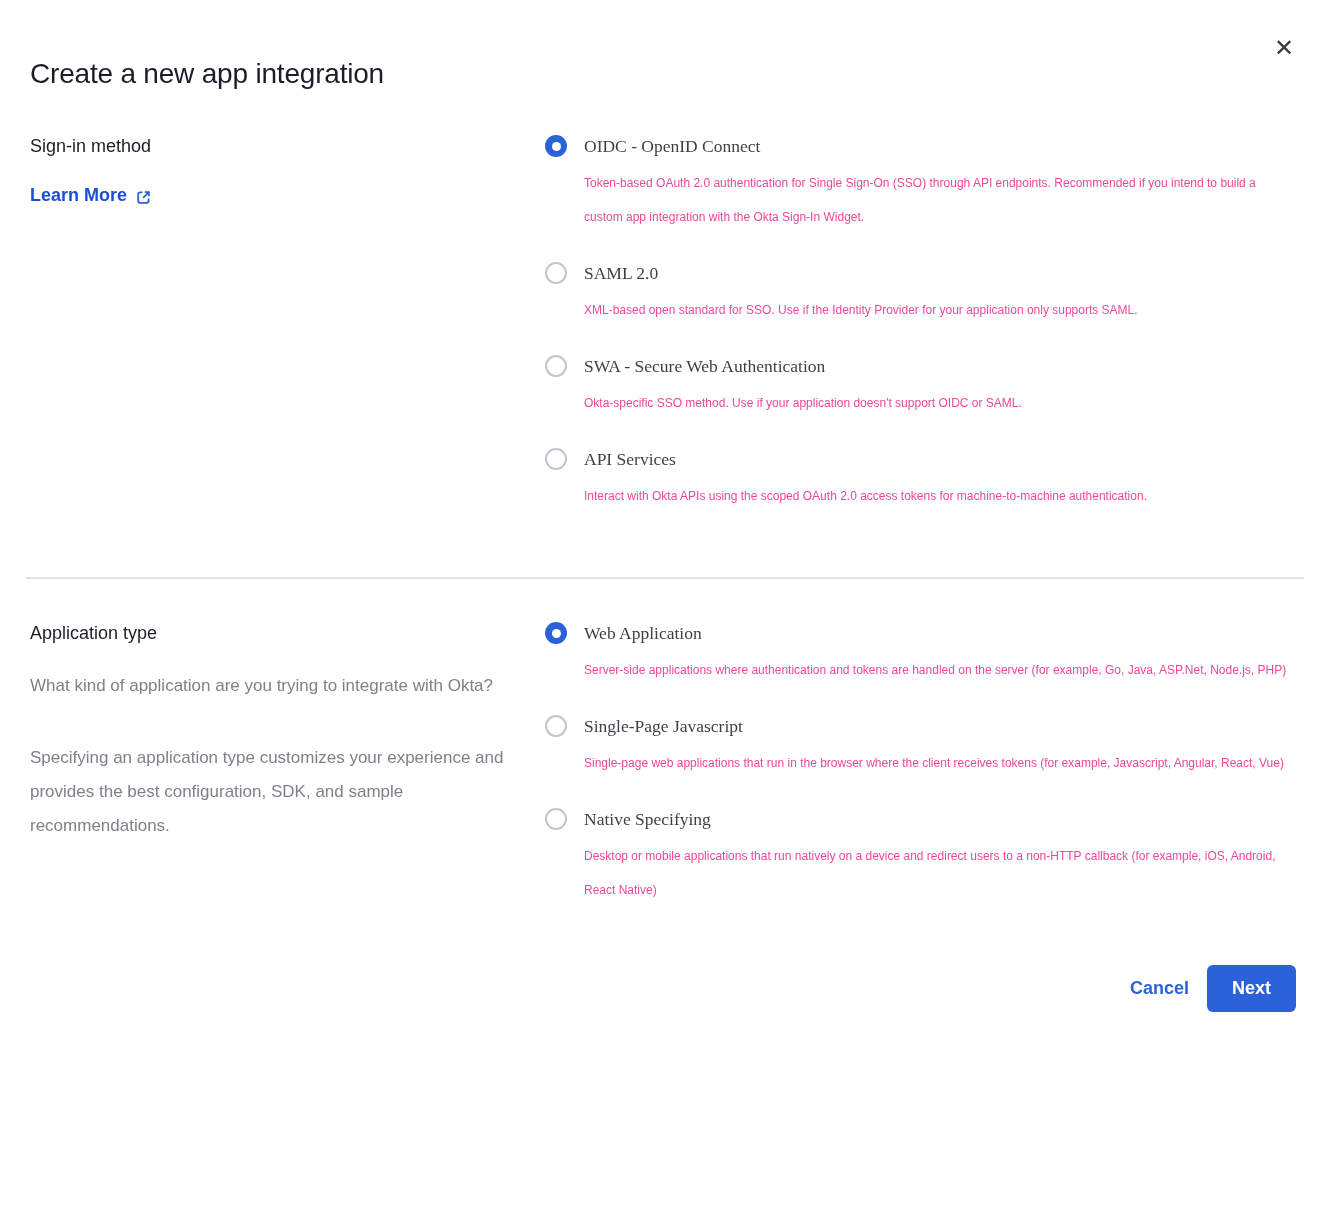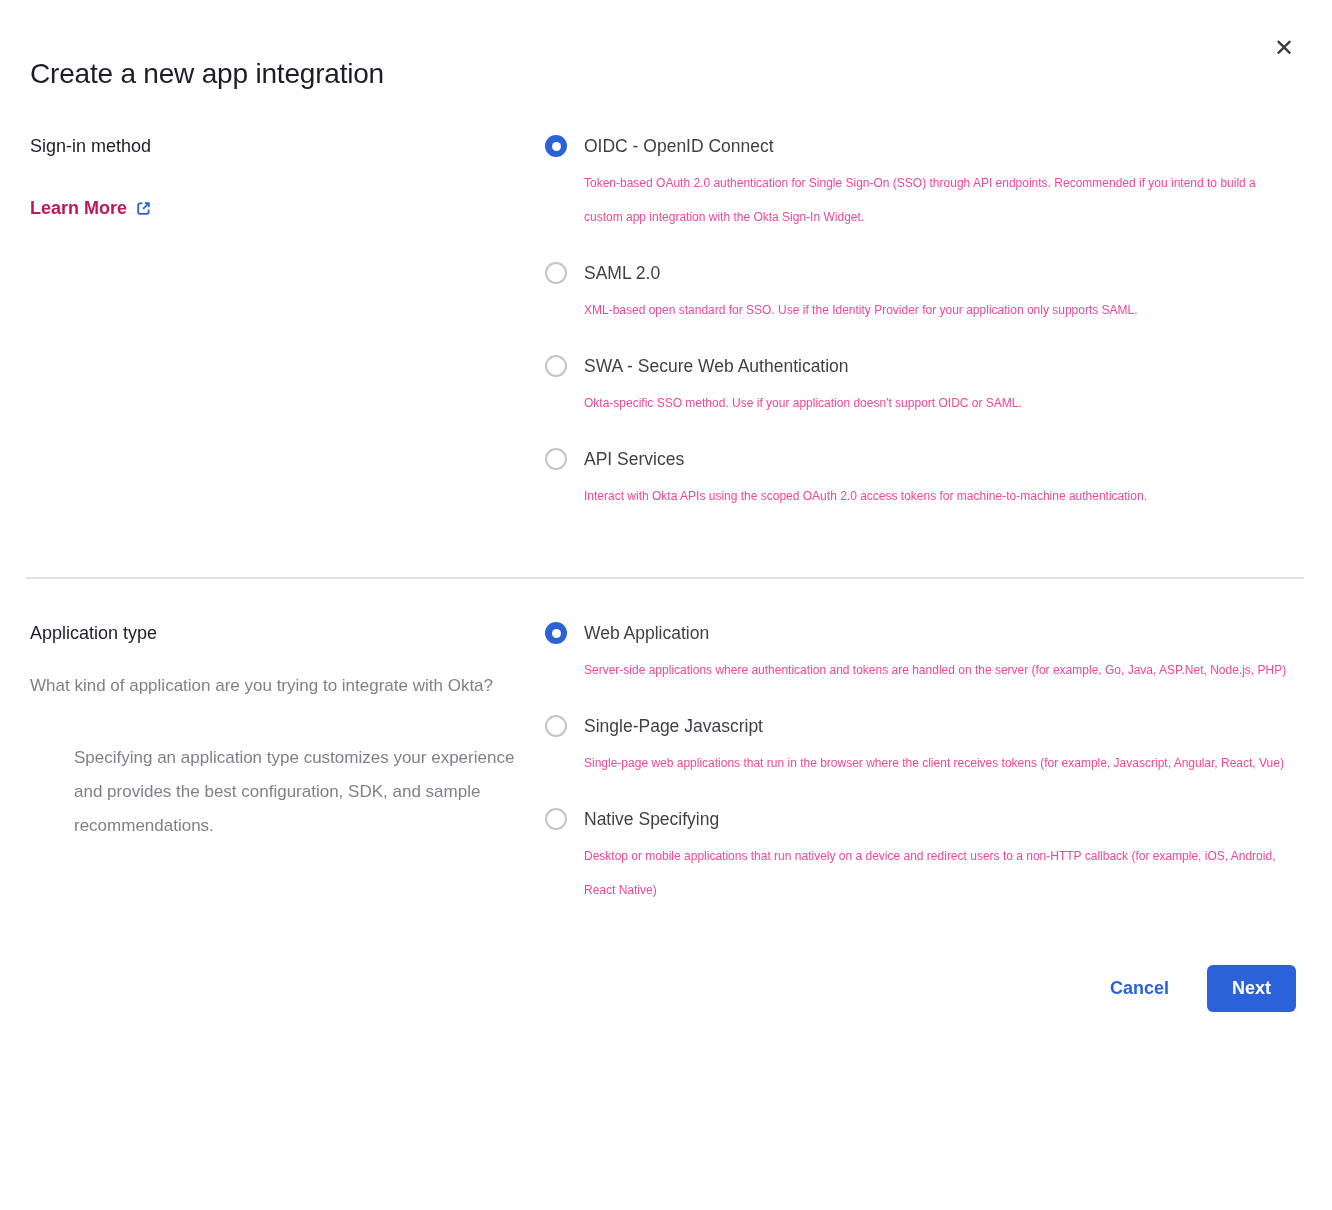--- a/index.html
+++ b/index.html
@@ -45,39 +45,39 @@
     padding-right: 24px;
   }
   .right-col { flex: 1; }
   .section-heading {
     font-size: 18px;
     font-weight: normal;
     color: #1d1d29;
     line-height: 24px;
   }
   .learn-more {
-    margin-top: 40px;
+    margin-top: 27px;
     display: inline-flex;
-    align-items: center;
+    align-items: flex-end;
     gap: 8px;
-    color: #be185d;
+    color: #1d4ed8;
     font-size: 18px;
     font-weight: bold;
     text-decoration: none;
     cursor: pointer;
   }
   .learn-more svg { display: block; }
   .left-desc {
     margin-top: 24px;
     font-size: 17px;
     line-height: 34px;
     color: #80808a;
     max-width: 475px;
   }
-  .left-desc + .left-desc { margin-top: 38px; margin-left: 44px; }
+  .left-desc + .left-desc { margin-top: 38px; }
   .option {
     display: flex;
     align-items: flex-start;
     margin-bottom: 27px;
     cursor: pointer;
   }
   .option:last-child { margin-bottom: 0; }
   .radio {
     flex: 0 0 22px;
     width: 22px;
@@ -102,20 +102,21 @@
     background: #ffffff;
   }
   .option-content {
     margin-left: 17px;
     max-width: 712px;
   }
   .option-label {
     font-size: 17.5px;
     color: #3f3f48;
     line-height: 24px;
+    font-family: Liberation Serif, serif;
   }
   .option-desc {
     margin-top: 8px;
     font-size: 12px;
     line-height: 34px;
     color: #ec4899;
   }
   .divider {
     border: none;
     border-top: 2px solid #e2e2e6;
@@ -130,21 +131,21 @@
   .cancel-link {
     color: #2c62d9;
     font-size: 18px;
     font-weight: bold;
     text-decoration: none;
     cursor: pointer;
     background: none;
     border: none;
   }
   .next-btn {
-    margin-left: 38px;
+    margin-left: 18px;
     background: #2c62d9;
     color: #ffffff;
     font-family: inherit;
     font-size: 18px;
     font-weight: bold;
     border: none;
     border-radius: 6px;
     padding: 13px 25px;
     cursor: pointer;
   }

